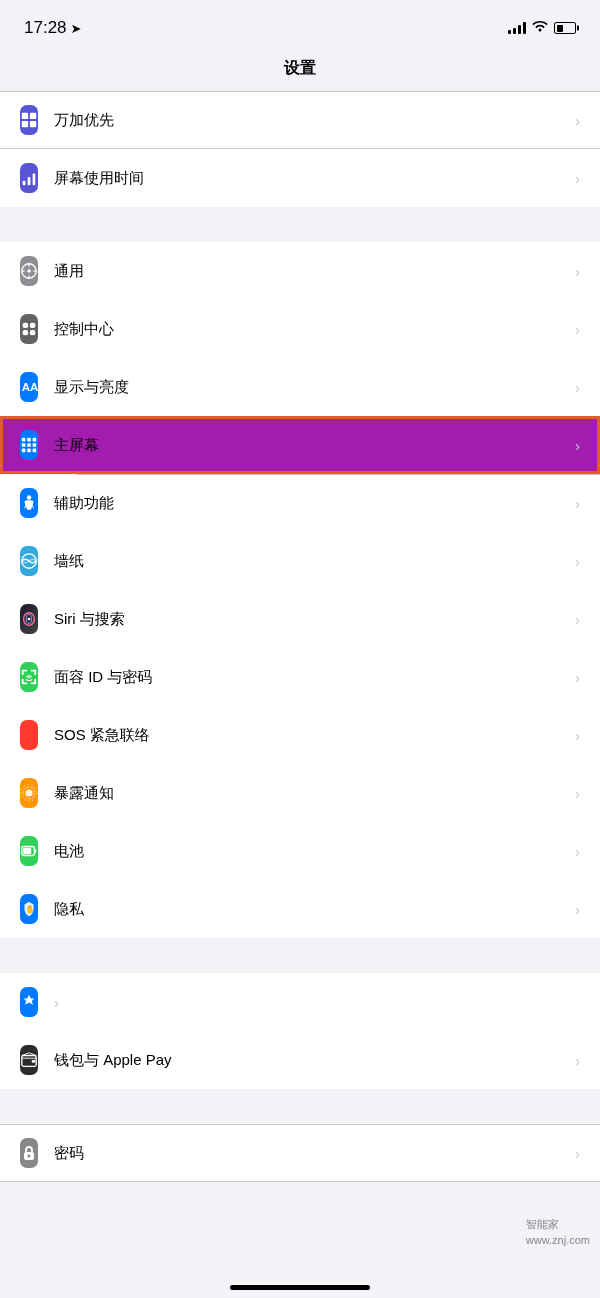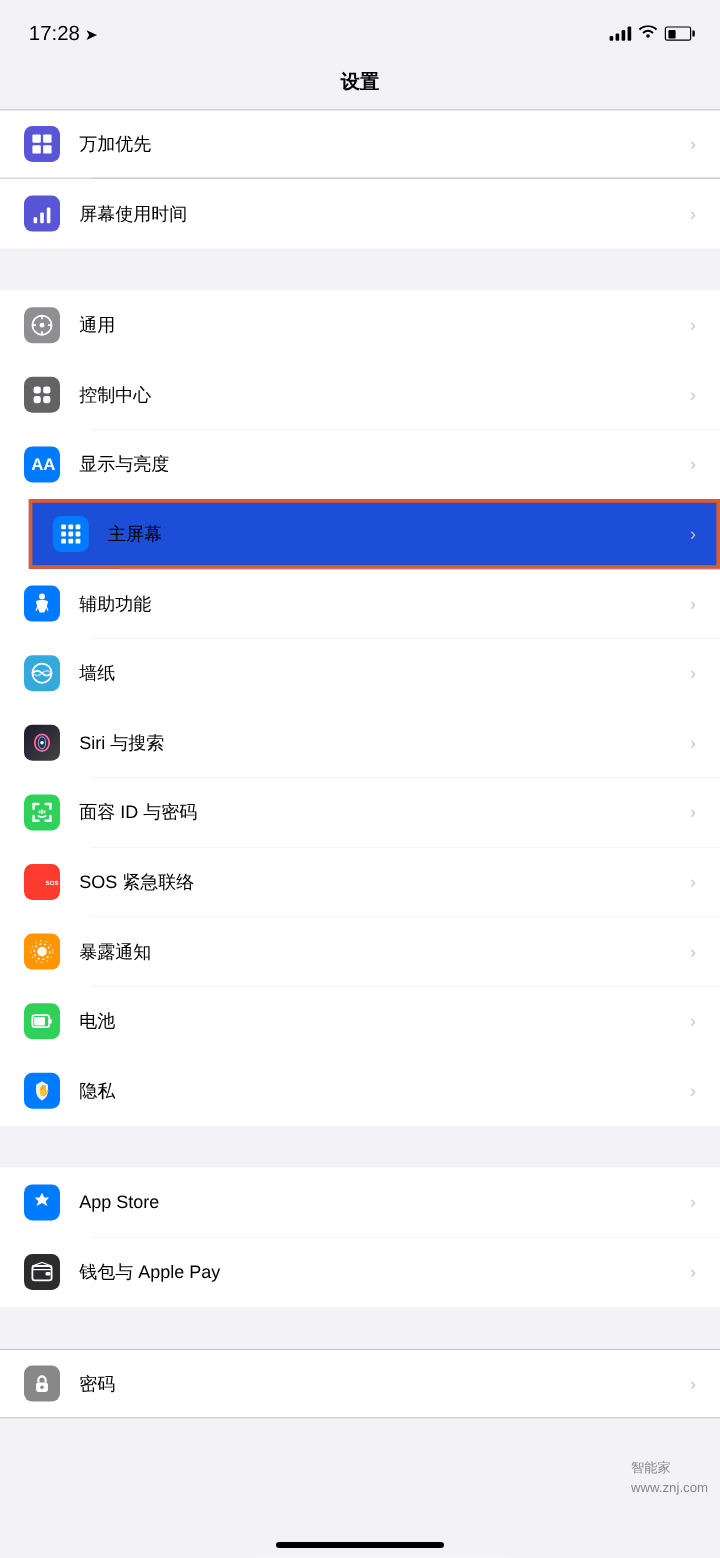--- a/index.html
+++ b/index.html
@@ -137,35 +137,34 @@
       content: '';
       position: absolute;
       bottom: 0;
       left: 76px;
       right: 0;
       height: 0.5px;
       background: #c8c8cc;
     }
 
     .settings-item.highlighted {
-      background: #1d4ed8;
+      background: #a21caf;
       outline: 3px solid #e05c2a;
       outline-offset: -3px;
       z-index: 10;
-      margin-left: 24px;
     }
 
     .item-icon {
-      width: 30px;
+      width: 18px;
       height: 30px;
       border-radius: 7px;
       margin-right: 16px;
       display: flex;
       align-items: center;
-      justify-content: center;
+      justify-content: flex-end;
       flex-shrink: 0;
       font-size: 16px;
       color: #fff;
     }
 
     .item-label {
       flex: 1;
       font-size: 15px;
       color: #000;
     }
@@ -455,21 +454,20 @@
 
 <div class="settings-section" style="margin-bottom: 0;">
   <div class="settings-group">
 
     <div class="settings-item">
       <div class="item-icon icon-appstore">
         <svg width="20" height="20" viewBox="0 0 20 20">
           <path d="M10 2 L12 6 L16 6 L13 9 L14.5 13 L10 10.5 L5.5 13 L7 9 L4 6 L8 6 Z" fill="white"></path>
         </svg>
       </div>
-      <div class="item-label">App Store</div>
       <div class="item-chevron">›</div>
     </div>
 
     <div class="settings-item">
       <div class="item-icon icon-wallet">
         <svg width="20" height="20" viewBox="0 0 20 20">
           <rect x="2" y="5" width="16" height="12" rx="2" fill="none" stroke="white" stroke-width="1.5"></rect>
           <path d="M2 8 L18 8" stroke="white" stroke-width="1"></path>
           <rect x="13" y="10" width="4" height="3" rx="1" fill="white"></rect>
           <path d="M2 5 L10 2 L18 5" fill="none" stroke="white" stroke-width="1"></path>

